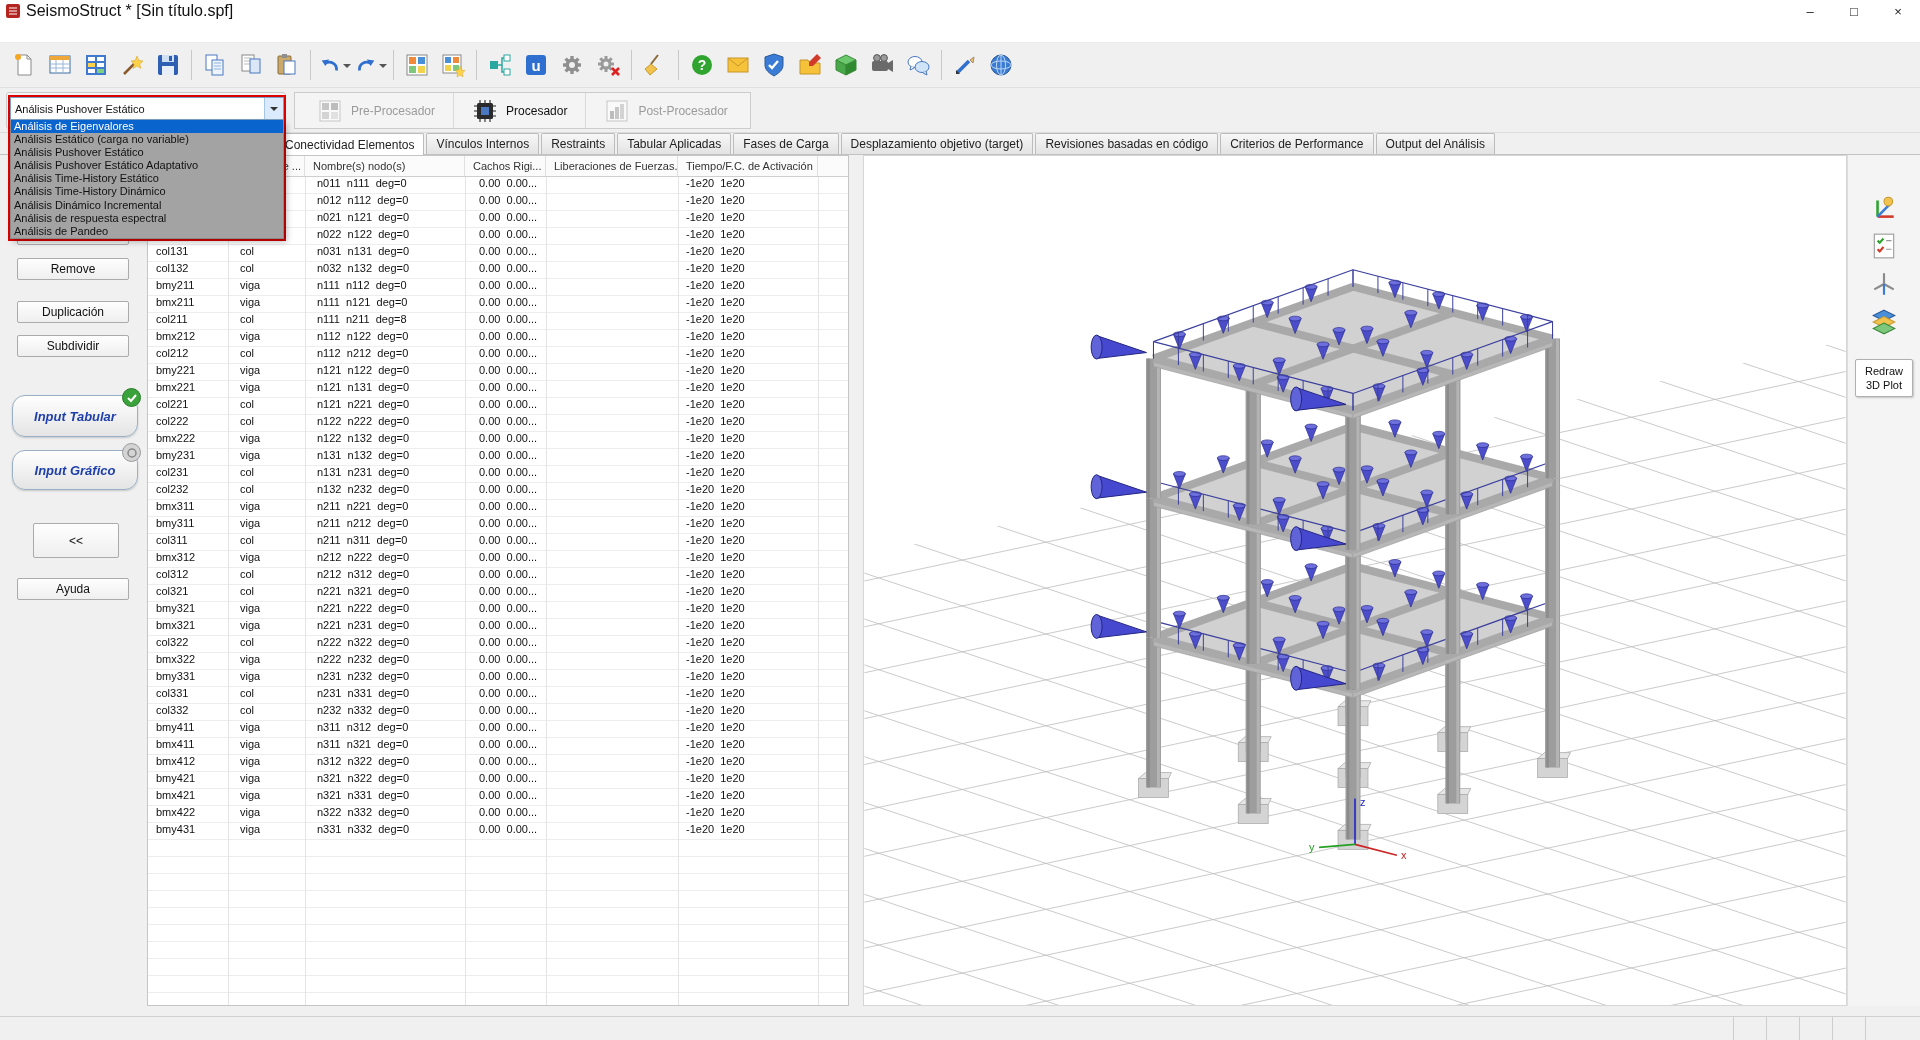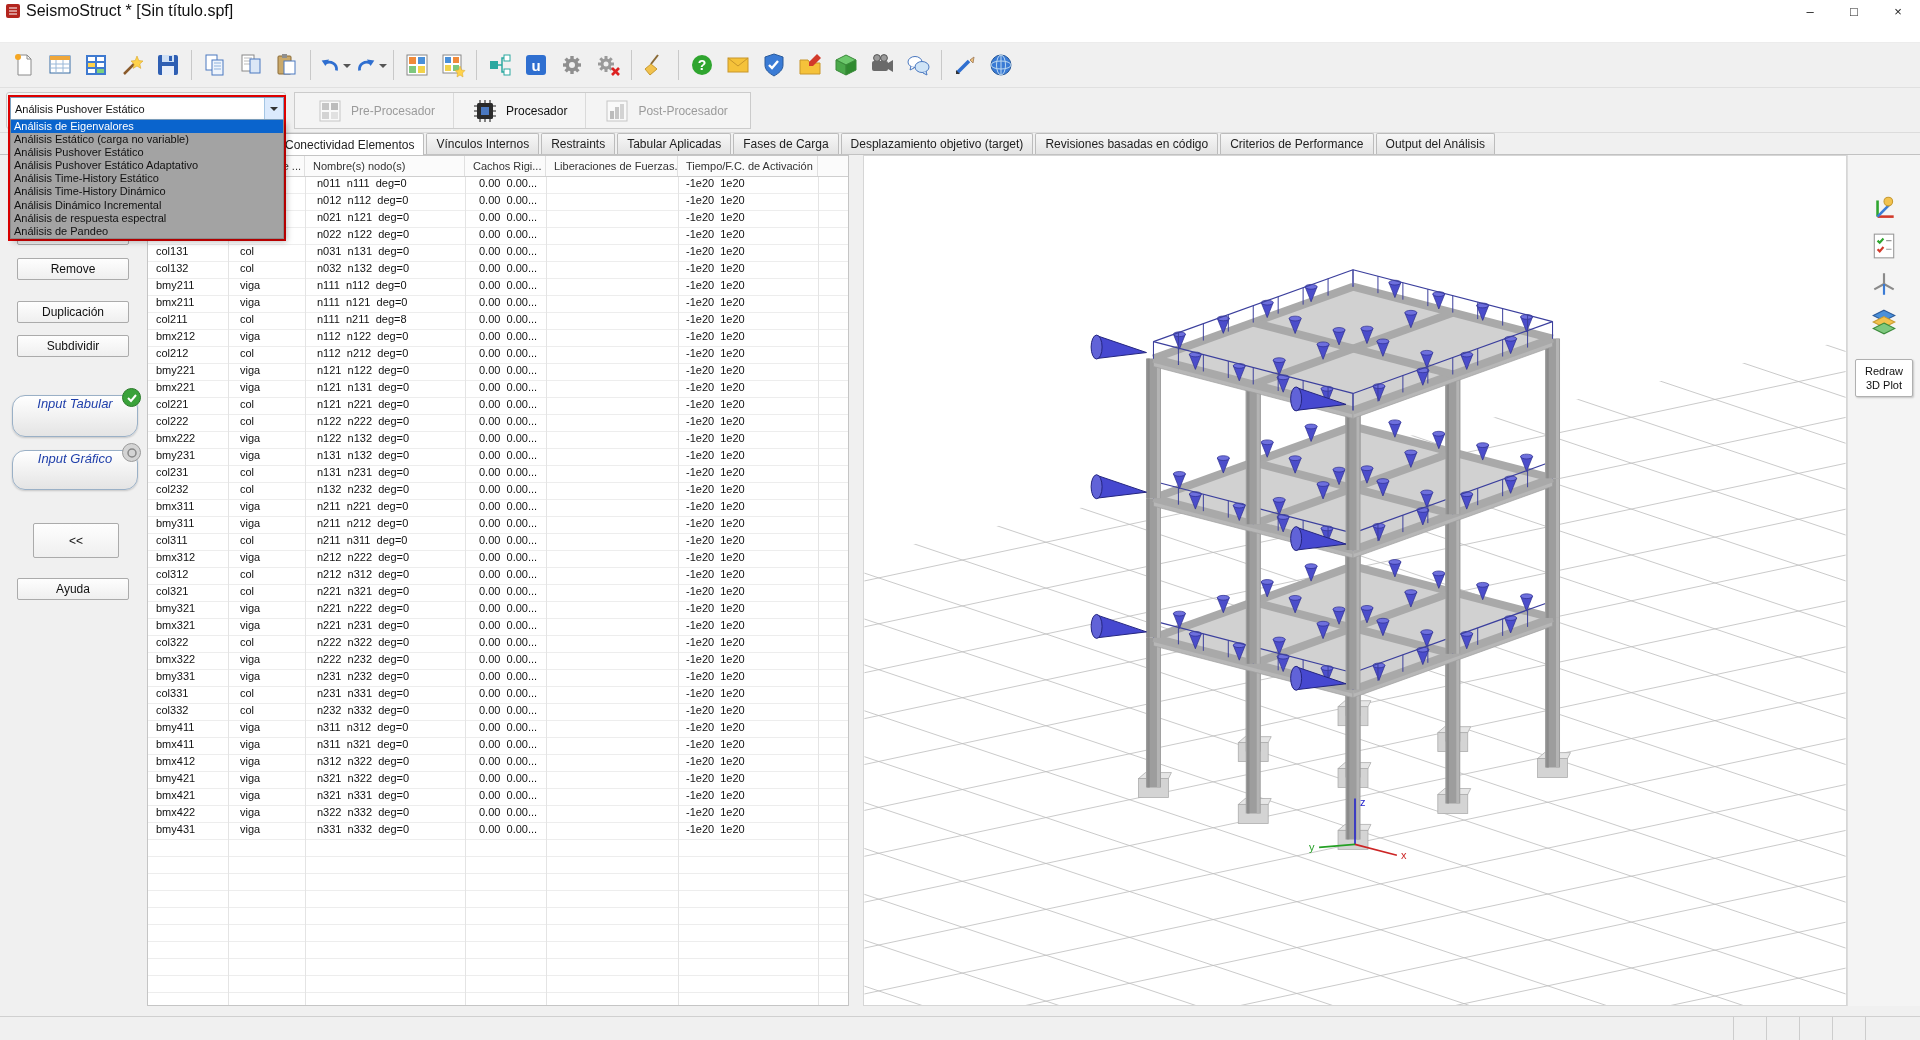--- a/index.html
+++ b/index.html
@@ -37,21 +37,21 @@
 
 
 .tabstrip{position:absolute;top:133px;left:0;width:100%;height:22px;background:#f0f0f0;border-bottom:1px solid #c2c2c2;display:flex;align-items:flex-start;padding-left:275px}
 .tab{height:21px;display:flex;align-items:center;padding:0 9px;font-size:12px;background:linear-gradient(#f7f7f7,#e3e3e3);border:1px solid #bcbcbc;border-bottom:none;border-radius:2px 2px 0 0;margin-right:2px;color:#222;white-space:nowrap}
 .tab:first-child{background:#fff;height:22px;position:relative;z-index:2}
 
 
 .content{position:absolute;top:155px;left:0;width:100%;height:851px}
 .sidebar{position:absolute;left:0;top:0;width:147px;height:100%}
 .btn{position:absolute;left:17px;width:112px;height:22px;background:linear-gradient(#fefefe,#efefef);border:1px solid #ababab;border-radius:2px;font-size:12px;display:flex;align-items:center;justify-content:center;color:#111}
-.bigbtn{position:absolute;left:12px;width:126px;background:linear-gradient(#ffffff,#e4e4e4);border:1px solid #9ab0c6;border-radius:13px;display:flex;align-items:flex-start;justify-content:center;color:#1f3faa;font-weight:normal;font-style:italic;font-size:13px;box-shadow:0 1px 2px rgba(0,0,0,.18)}
+.bigbtn{position:absolute;left:12px;width:126px;background:linear-gradient(#ffffff,#e4e4e4);border:1px solid #9ab0c6;border-radius:13px;display:flex;align-items:center;justify-content:center;color:#1f3faa;font-weight:bold;font-style:italic;font-size:13px;box-shadow:0 1px 2px rgba(0,0,0,.18)}
 .badge{position:absolute;top:-8px;right:-4px;width:19px;height:19px;border-radius:50%;display:flex;align-items:center;justify-content:center}
 .badge.green{background:#3aa23a;border:1px solid #2a7a2a}
 .badge.gray{background:#d4d4d4;border:1px solid #9a9a9a}
 
 
 .table-panel{position:absolute;left:147px;top:0;width:702px;height:100%;background:#fff;border:1px solid #c5c5c5}
 .thead{position:absolute;top:0;left:0;right:0;height:21px;display:flex;border-bottom:1px solid #cfcfcf;background:#fbfbfb;z-index:2}
 .th{font-size:11px;color:#333;display:flex;align-items:center;padding-left:8px;border-right:1px solid #e0e0e0;overflow:hidden;white-space:nowrap}
 .th.c2{justify-content:flex-end;padding-right:3px}
 .thfill{flex:1}

